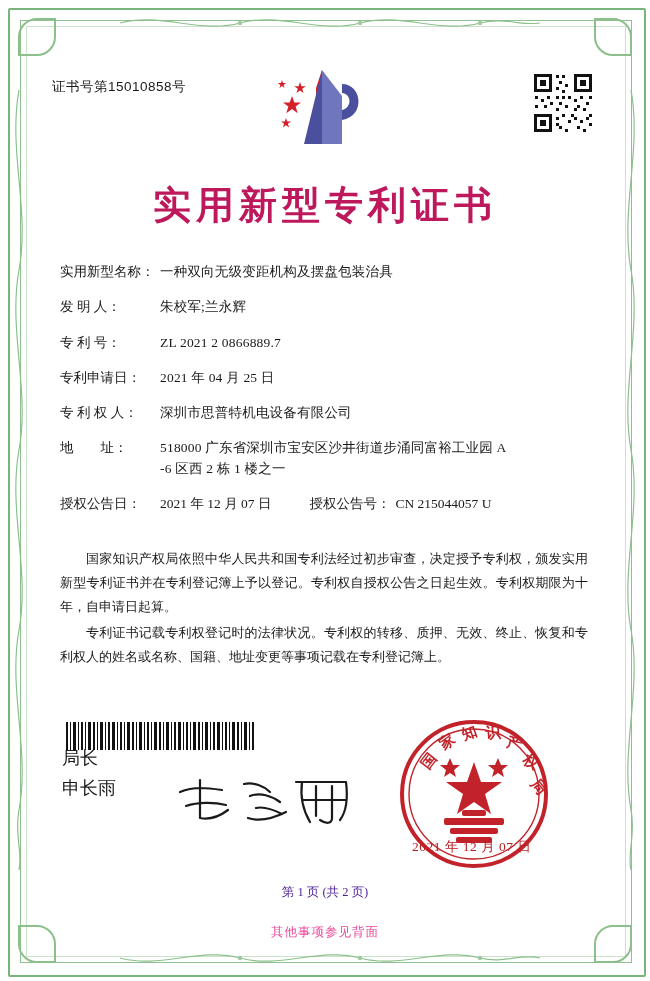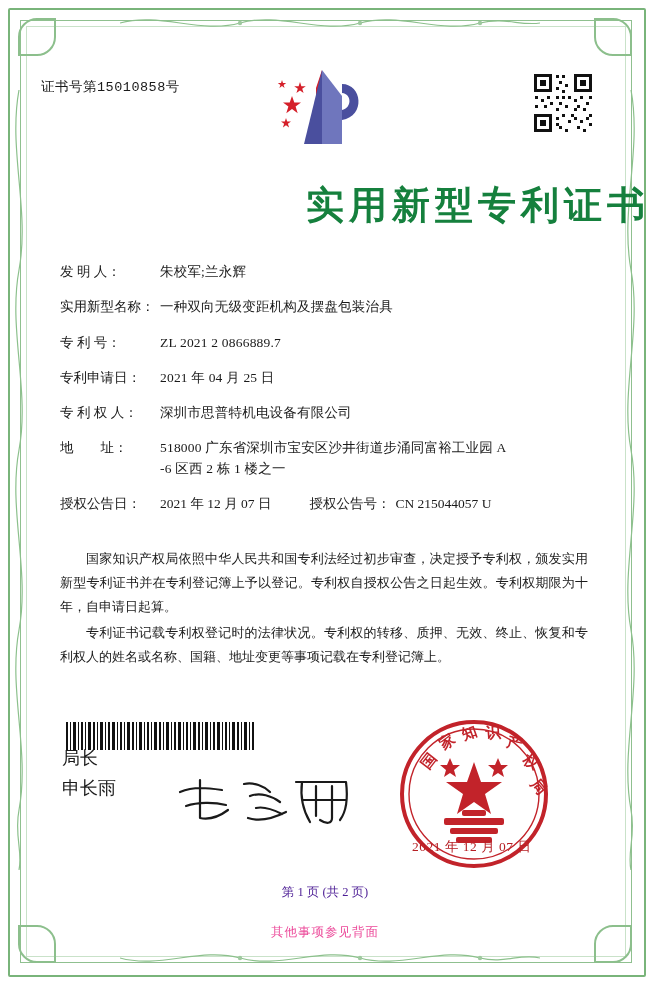--- a/index.html
+++ b/index.html
@@ -66,25 +66,25 @@
 
   .vine {
     position: absolute;
     stroke: #8cc08c;
     fill: none;
   }
 
   
   .cert-number {
     position: absolute;
-    left: 41px;
+    left: 52px;
     top: 78px;
     font-size: 13.5px;
     letter-spacing: 0.5px;
-    font-family: Liberation Mono, monospace;
+    font-family: Liberation Sans, sans-serif;
     text-align: right;
   }
 
   .emblem {
     position: absolute;
     left: 270px;
     top: 66px;
     width: 110px;
     height: 82px;
   }
@@ -94,26 +94,26 @@
     right: 56px;
     top: 72px;
     width: 62px;
     height: 62px;
   }
 
   .main-title {
     position: absolute;
     left: 0; right: 0;
     top: 180px;
-    text-align: right;
+    text-align: center;
     font-size: 38px;
     font-weight: bold;
     letter-spacing: 5px;
     font-family: "DejaVu Serif", "Liberation Serif", serif;
-    color: #15803d;
+    color: #be185d;
   }
 
   
   .fields {
     position: absolute;
     left: 60px;
     top: 262px;
     width: 530px;
     font-size: 13.5px;
     line-height: 1.5;
@@ -325,27 +325,27 @@
         <rect x="39" y="42" width="3" height="3"></rect>
         <rect x="57" y="42" width="3" height="3"></rect>
     </g>
   </svg>
 
   <div class="main-title">实用新型专利证书</div>
 
   <div class="fields">
 
     <div class="row">
+      <div class="label">实用新型名称：</div>
+      <div class="value">一种双向无级变距机构及摆盘包装治具</div>
+    </div>
+
+    <div class="row">
       <div class="label">发 明 人：</div>
       <div class="value">朱校军;兰永辉</div>
-    </div>
-
-    <div class="row">
-      <div class="label">实用新型名称：</div>
-      <div class="value">一种双向无级变距机构及摆盘包装治具</div>
     </div>
 
     <div class="row">
       <div class="label">专 利 号：</div>
       <div class="value">ZL 2021 2 0866889.7</div>
     </div>
 
     <div class="row">
       <div class="label">专利申请日：</div>
       <div class="value">2021 年 04 月 25 日</div>

